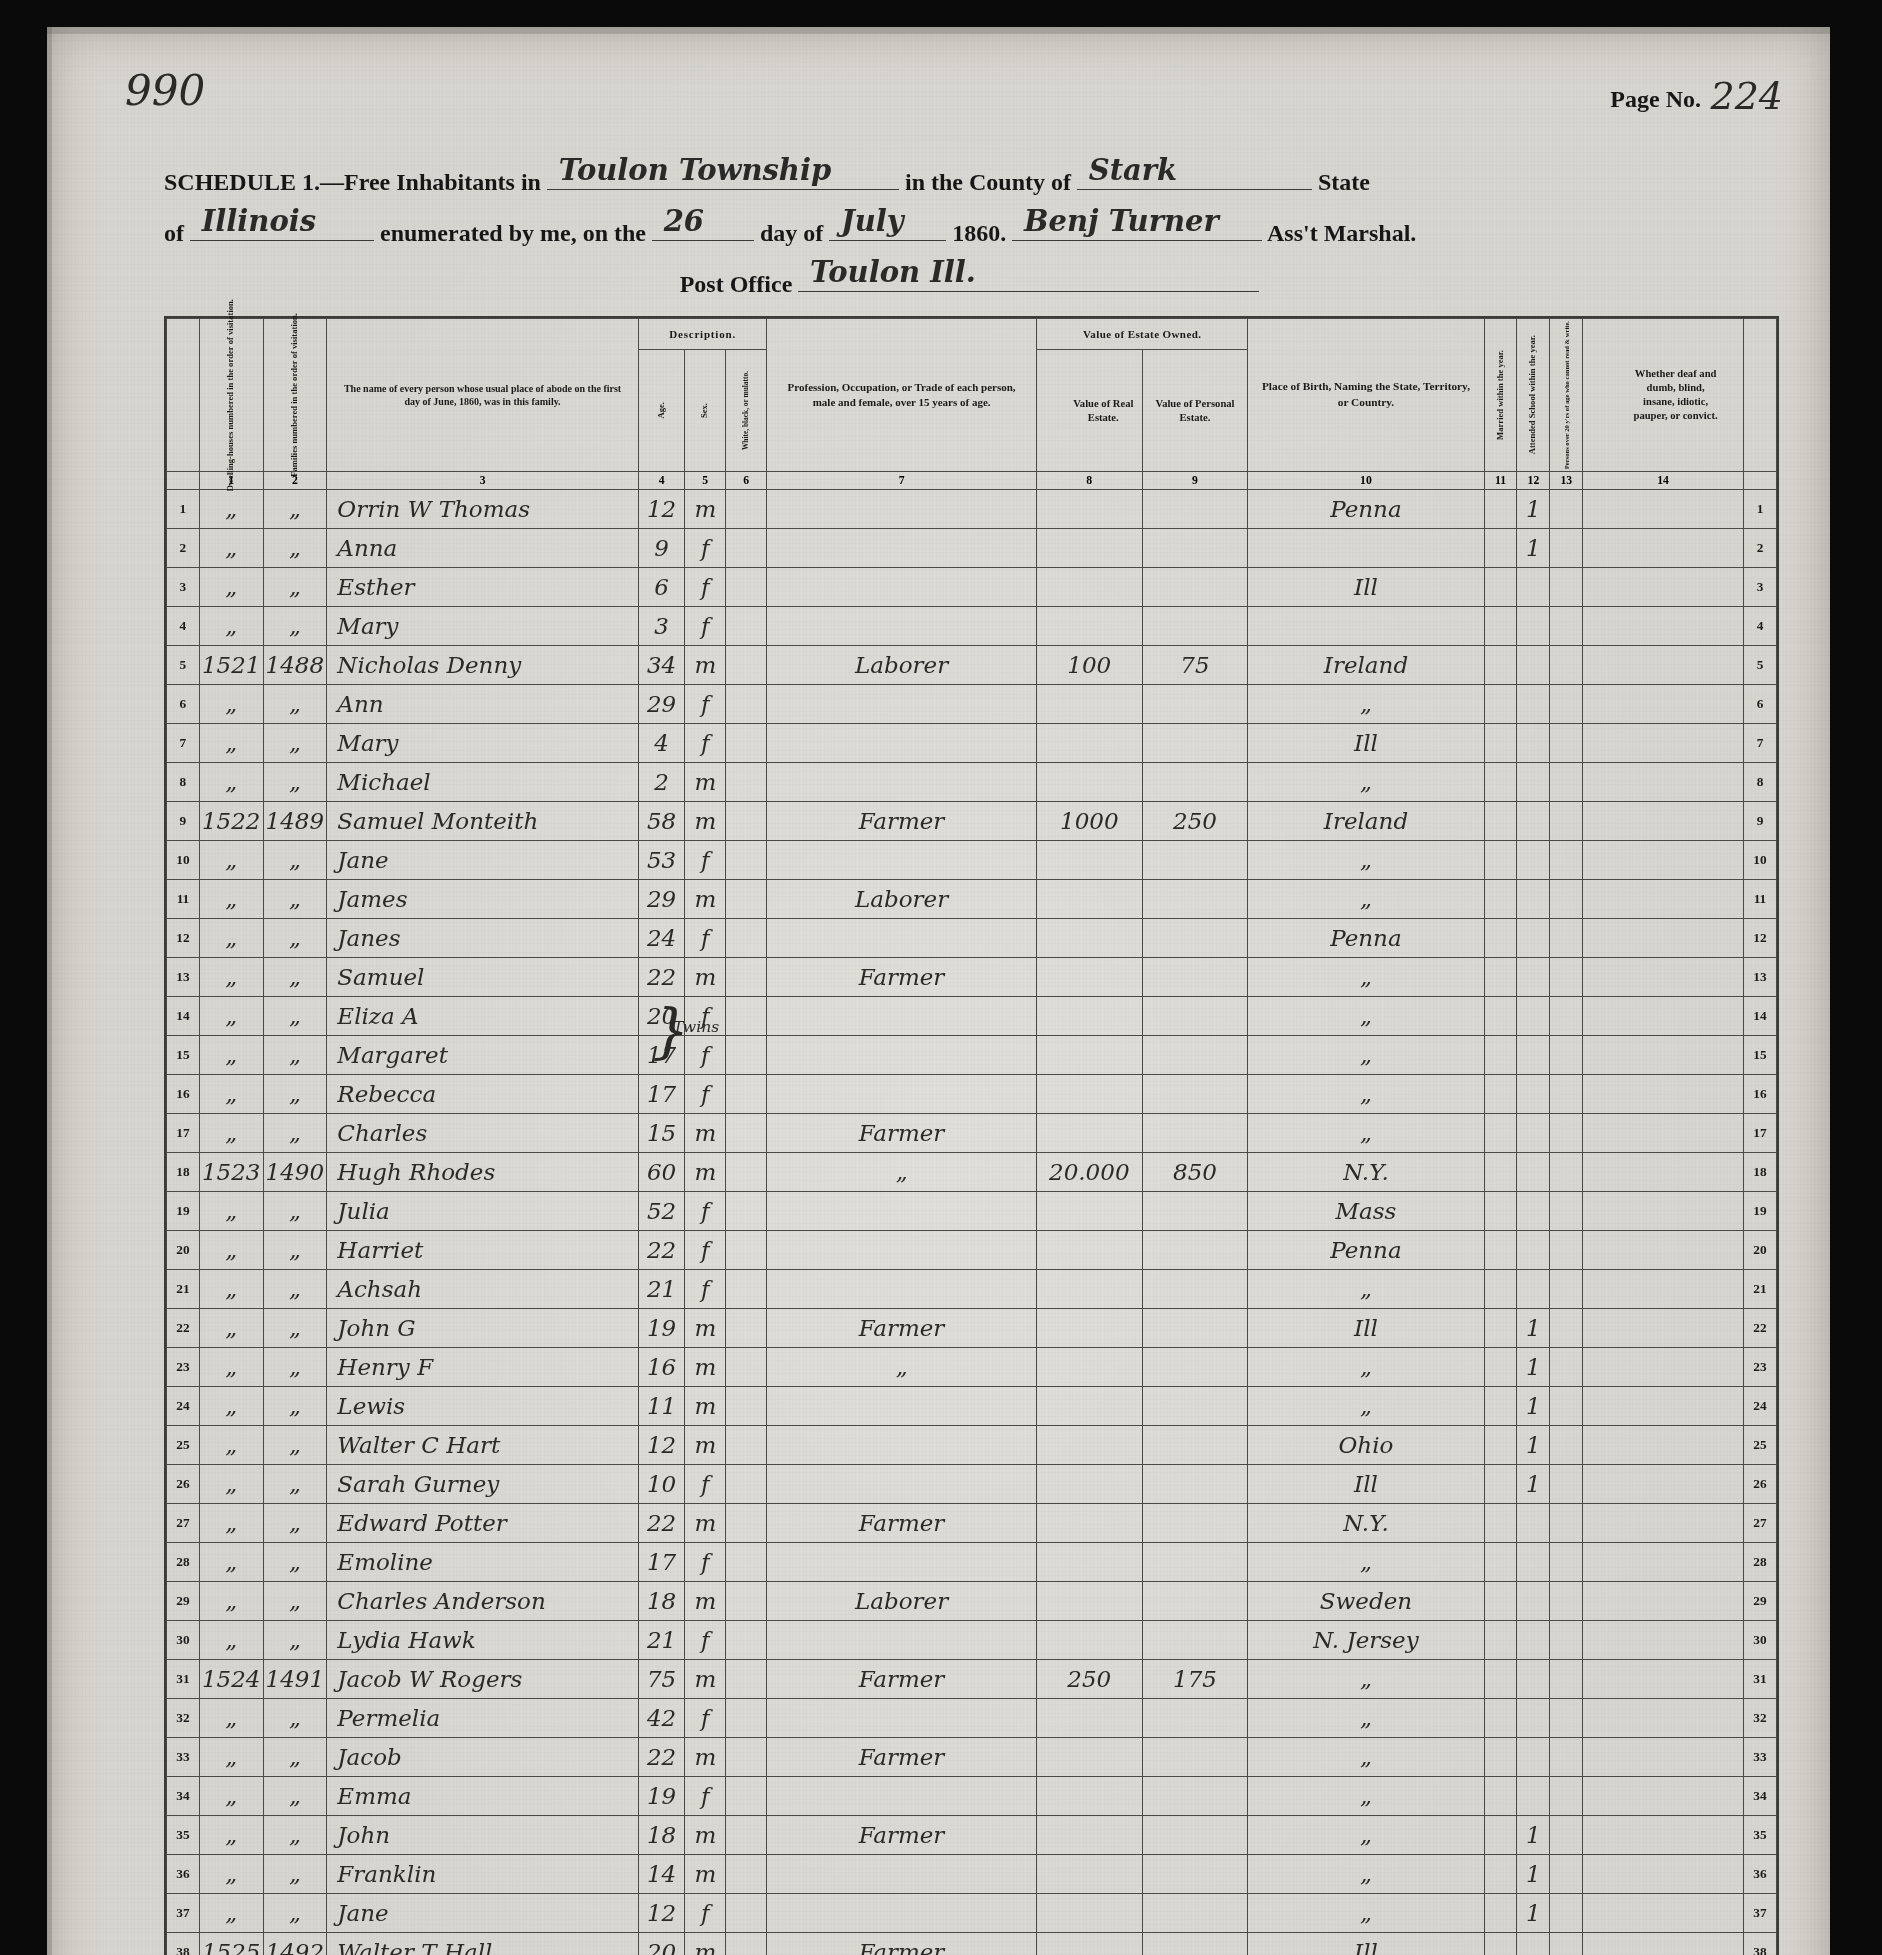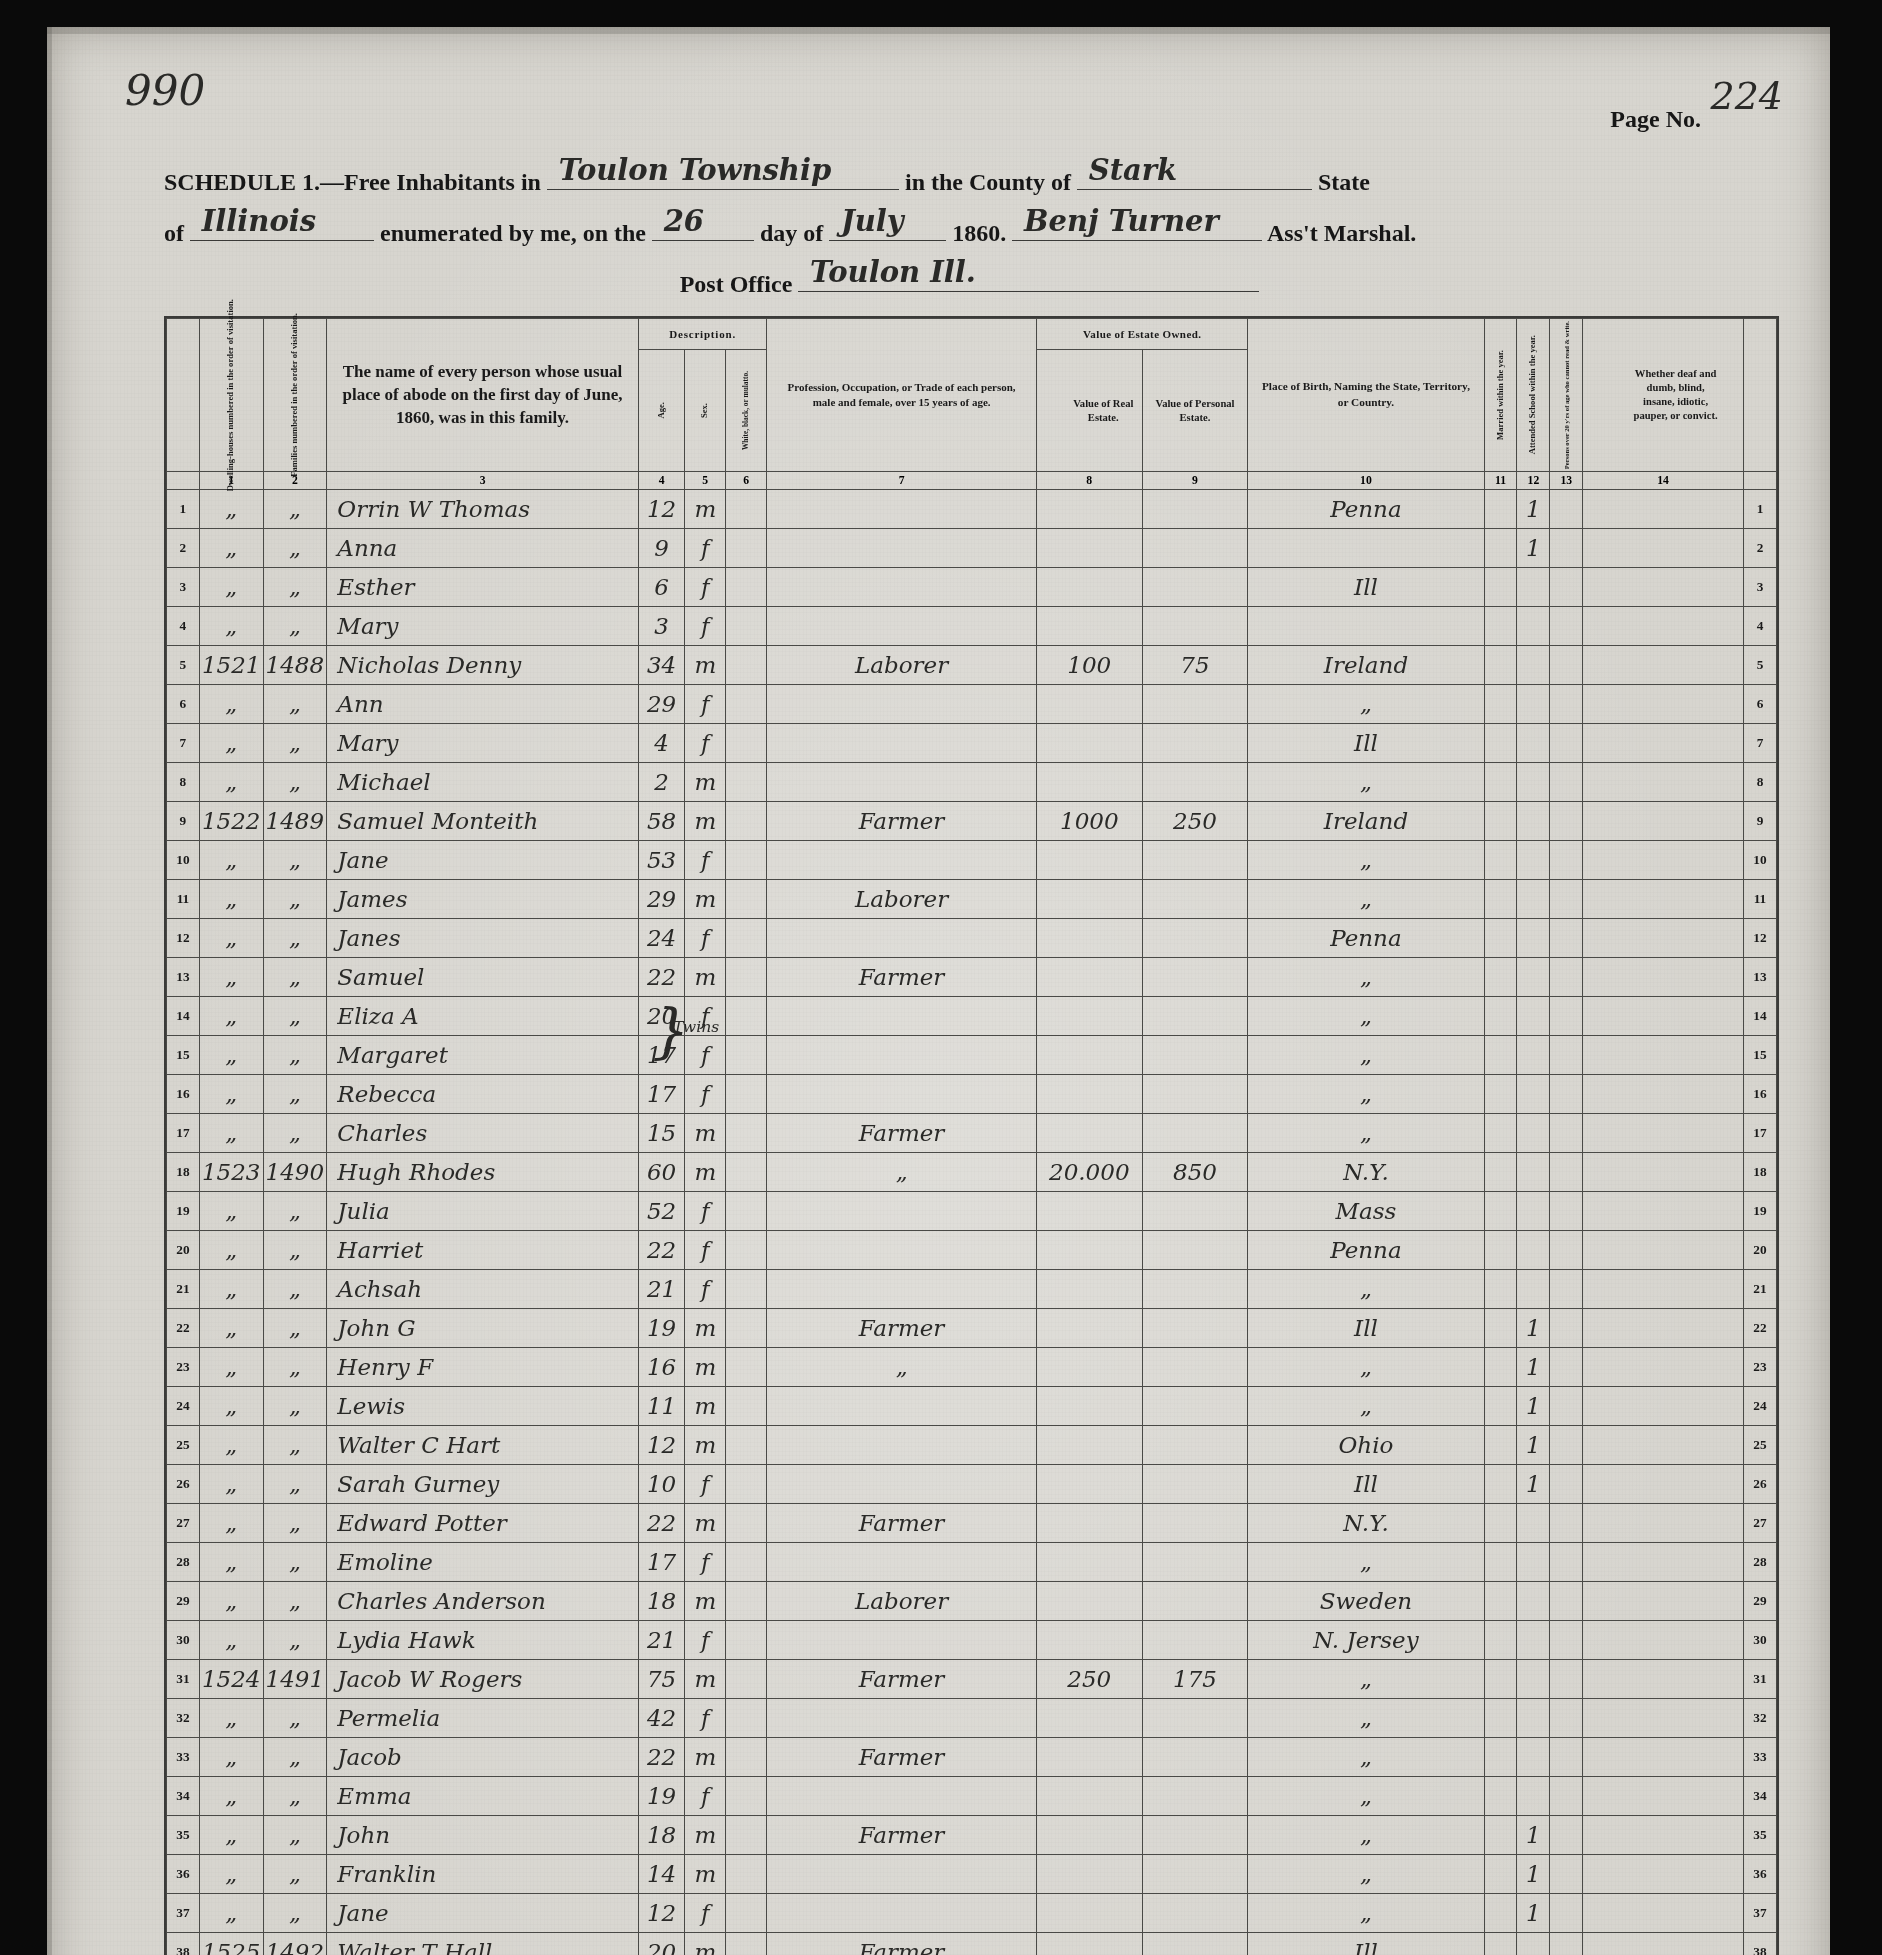--- a/index.html
+++ b/index.html
@@ -26,21 +26,21 @@
     background-image:
       repeating-linear-gradient(90deg, rgba(0,0,0,.05) 0 0.8px, rgba(0,0,0,0) 0.8px 3.5px),
       repeating-linear-gradient(0deg, rgba(0,0,0,.04) 0 0.8px, rgba(0,0,0,0) 0.8px 4.3px);
   }
 
   .hand{font-family:"DejaVu Serif",serif;font-style:italic;color:#2a2a28;}
   .print{font-family:"Liberation Serif",serif;color:#171717;}
 
   
   #folio{position:absolute;left:78px;top:39px;font-size:42px;}
-  #pageno-label{position:absolute;right:129px;top:59px;font-size:24px;font-weight:700;margin-top:20px;}
+  #pageno-label{position:absolute;right:129px;top:59px;font-size:24px;font-weight:700;}
   #pageno-val{position:absolute;right:47px;top:47px;font-size:38px;}
 
   #line1{position:absolute;left:117px;top:133px;width:1611px;font-size:24px;font-weight:700;white-space:nowrap;}
   #line2{position:absolute;left:117px;top:184px;width:1611px;font-size:24px;font-weight:700;white-space:nowrap;}
   #line3{position:absolute;left:117px;top:235px;width:1611px;font-size:24px;font-weight:700;white-space:nowrap;text-align:center;}
   .blank{display:inline-block;border-bottom:1.6px solid #3a3a38;position:relative;vertical-align:baseline;}
   .blank .hand{position:absolute;left:11.7px;bottom:1.6px;font-size:29px;white-space:nowrap;}
 
   
   #tbl{position:absolute;left:117px;top:289px;width:1611px;border:2px solid #3b3b39;}
@@ -123,21 +123,21 @@
                 <div class="vwrap">
                   <span class="vhead">Dwelling-houses numbered in the order of visitation.</span>
                 </div>
               </th>
         <th rowspan="2">
                 <div class="vwrap">
                   <span class="vhead">Families numbered in the order of visitation.</span>
                 </div>
               </th>
         <th rowspan="2">
-                <div style="padding:0 11px;font-size:17px;line-height:1.35;">The name of every person whose usual place of abode on the first day of June, 1860, was in this family.</div>
+                <div style="padding:0 11px;font-size:10px;line-height:1.35;">The name of every person whose usual place of abode on the first day of June, 1860, was in this family.</div>
               </th>
         <th colspan="3" style="height:27px;margin-top:33px;">
           <span style="font-size:11px;letter-spacing:0.8px;">Description.</span>
           <div style="height:0.4px;"></div>
         </th>
         <th rowspan="2">
                 <div style="padding:0 7px;font-size:11px;line-height:1.35;">Profession, Occupation, or Trade of each person, male and female, over 15 years of age.</div>
               </th>
         <th colspan="2">
           <span style="font-size:11px;letter-spacing:0.4px;">Value of Estate Owned.</span>

